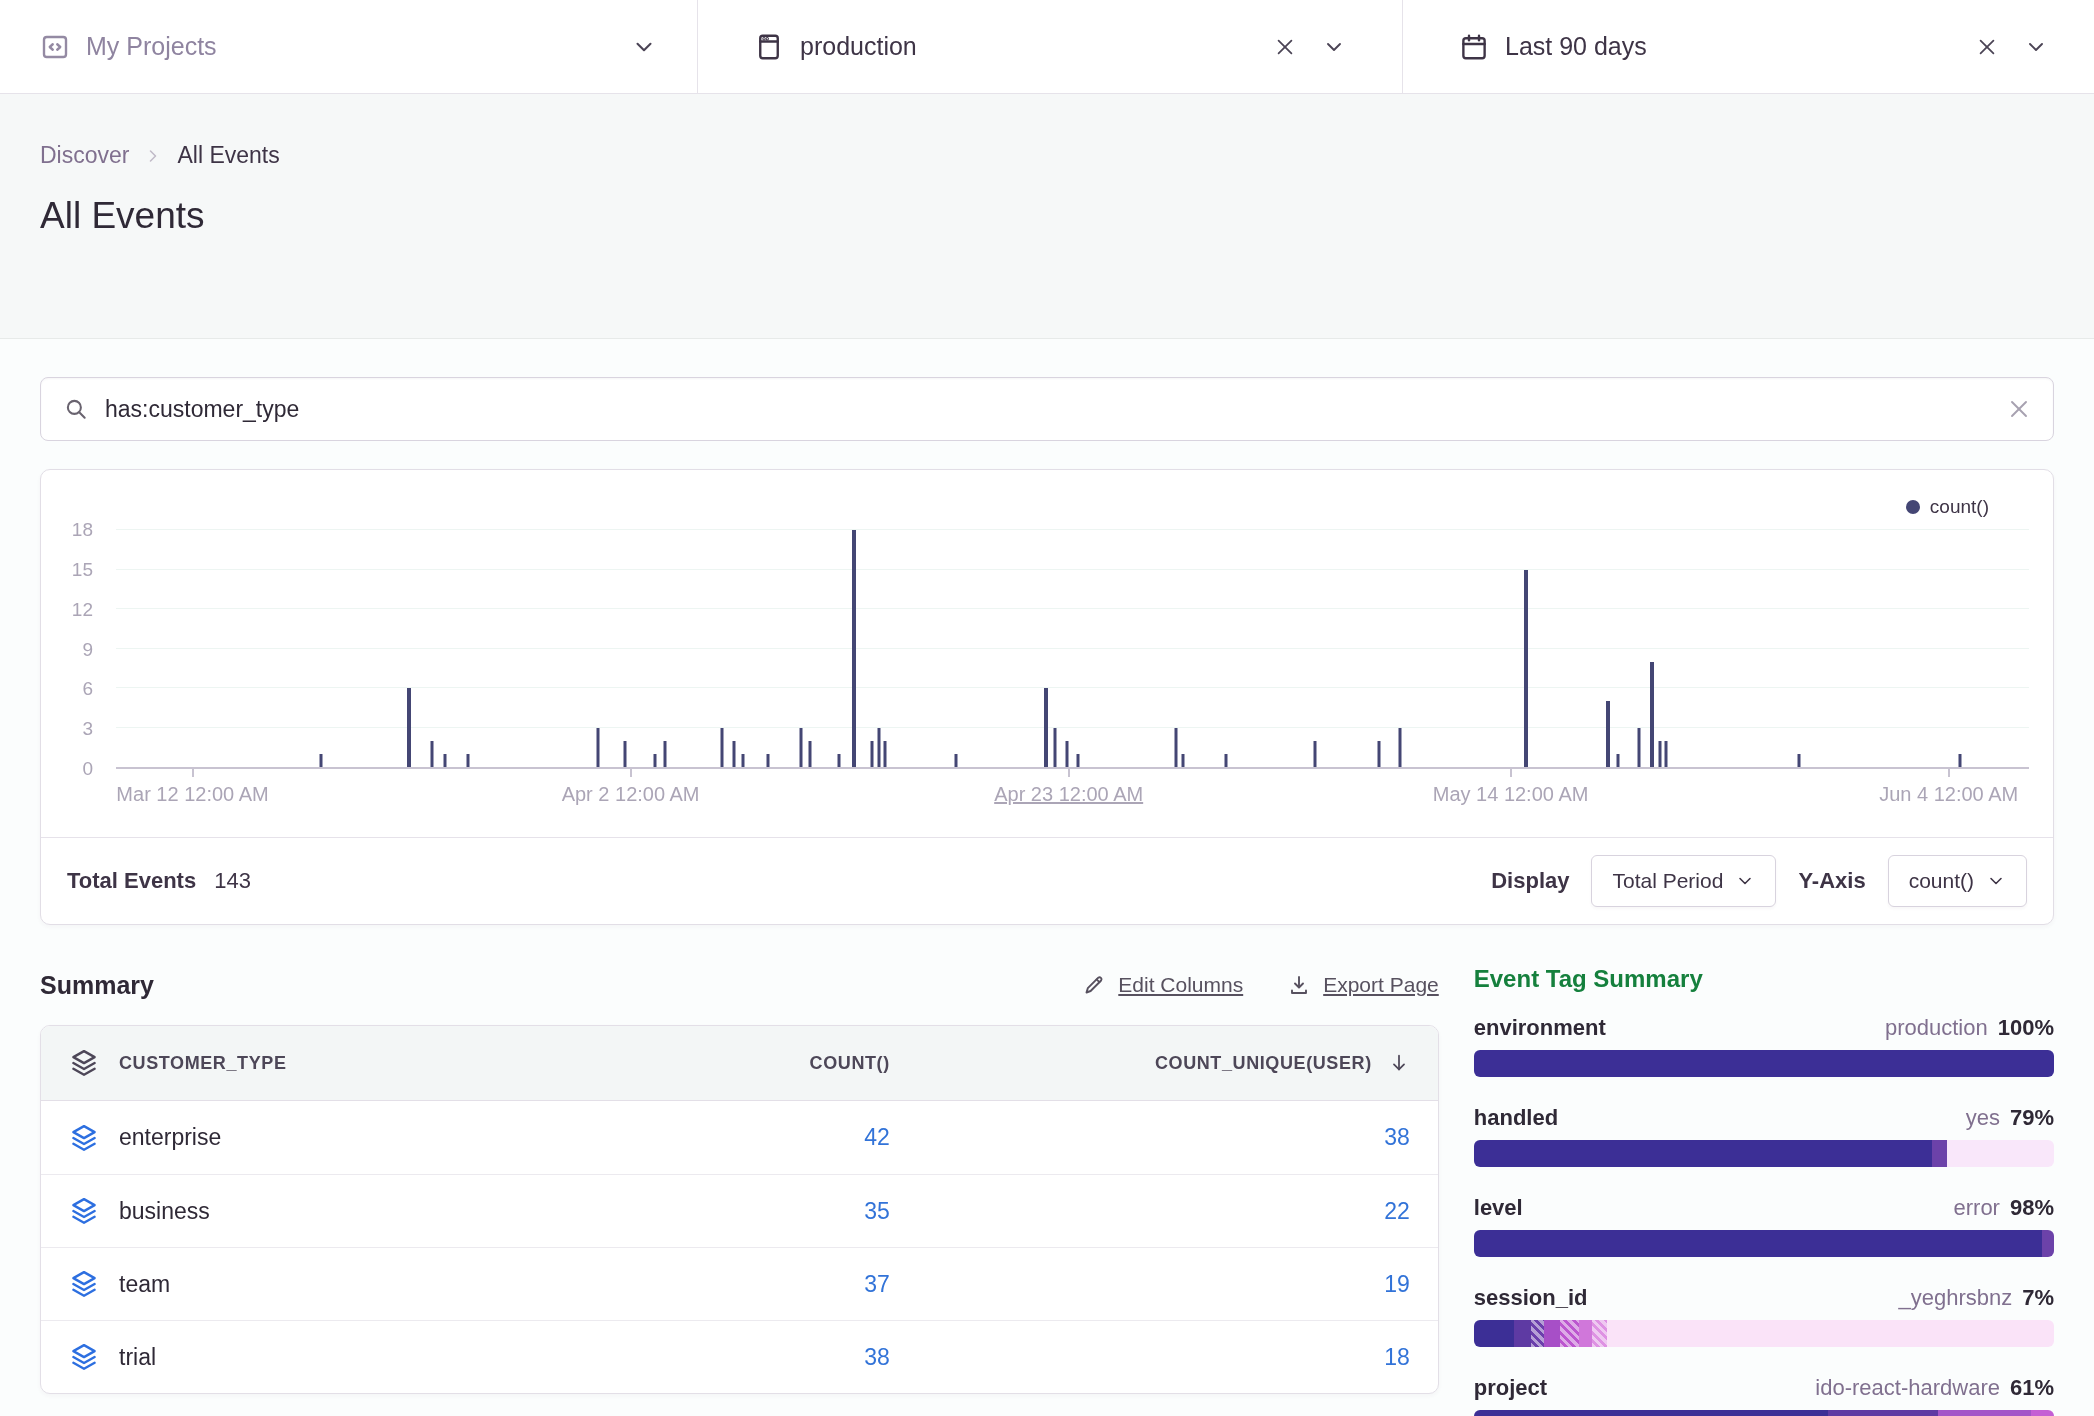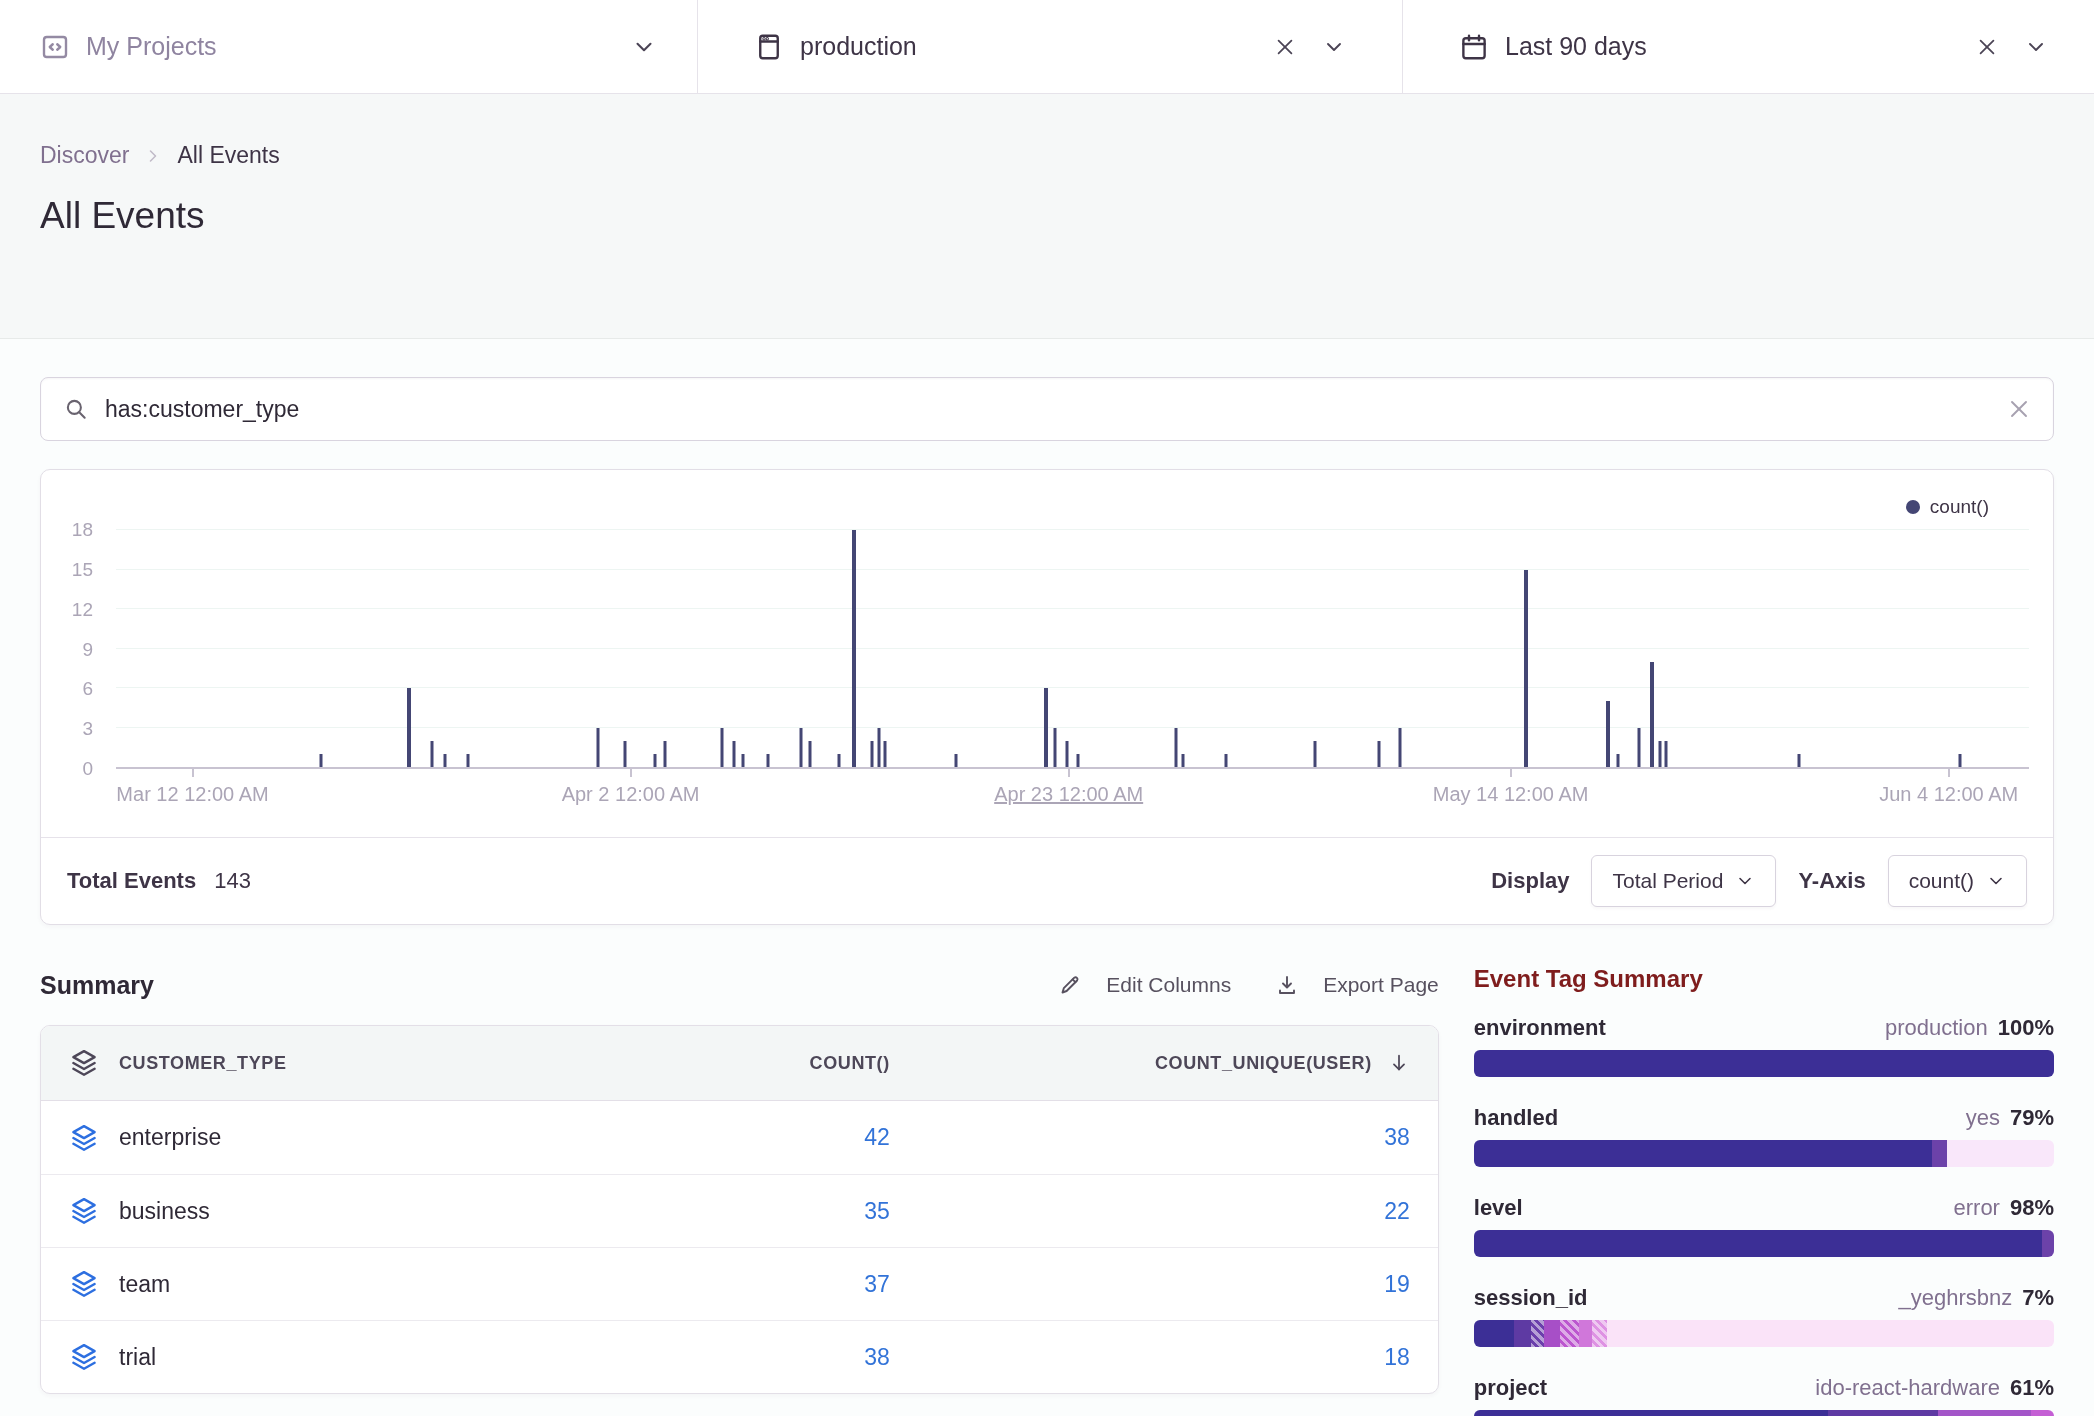--- a/index.html
+++ b/index.html
@@ -91,21 +91,21 @@
     border-radius:6px; height:52px; padding:0 20px; font-size:21px; font-weight:500;
     color:#3E3446; cursor:pointer; box-shadow:0 2px 3px rgba(64,52,84,.04);
   }
 
   
   .results-flex { display:flex; margin-top:40px; align-items:flex-start; }
   .results-col { width:1403px; }
   .results-head { display:flex; align-items:center; height:40px; }
   .results-title { font-size:25px; font-weight:700; color:#2F2936; }
   .results-actions { margin-left:auto; display:flex; align-items:center; gap:44px; }
-  .action-link { display:flex; align-items:center; gap:24px; font-size:21px; color:#57515F; cursor:pointer; }
+  .action-link { display:flex; align-items:center; gap:12px; font-size:21px; color:#57515F; cursor:pointer;text-decoration:underline; }
 
   .table-card {
     margin-top:20px; background:#fff; border:1px solid #E3DFE7; border-radius:10px;
     overflow:hidden; box-shadow:0 2px 4px rgba(64,52,84,.04);
   }
   .t-row { display:flex; align-items:center; padding:0 28px; }
   .t-head { background:#F3F6F6; height:75px; border-bottom:1px solid #E3DFE7; }
   .t-cell-tag { flex:1; display:flex; align-items:center; gap:20px; min-width:0; }
   .t-cell-count { width:300px; text-align:right; }
   .t-cell-unique { width:520px; text-align:left; display:flex; justify-content:flex-end; align-items:center; gap:16px; }
@@ -122,21 +122,21 @@
   .pg-btn {
     width:72px; height:46px; background:#fff; border:1px solid #D8D3DE;
     display:flex; align-items:center; justify-content:center; cursor:pointer;
     font-size:22px; color:#3E3446;
   }
   .pg-btn.prev { border-radius:6px 0 0 6px; }
   .pg-btn.next { border-radius:0 6px 6px 0; margin-left:-1px; }
 
   
   .tags-col { width:582px; margin-left:35px; }
-  .tags-heading { font-size:24px; font-weight:700; color:#7f1d1d; margin-bottom:22px; }
+  .tags-heading { font-size:24px; font-weight:700; color:#15803d; margin-bottom:22px; }
   .tag-entry { margin-bottom:28px; }
   .tag-entry-head { display:flex; align-items:baseline; margin-bottom:9px; }
   .tag-key { font-size:22px; font-weight:700; color:#2F2936; }
   .tag-val { margin-left:auto; font-size:22px; color:#80708F; }
   .tag-pct { font-size:22px; font-weight:700; color:#2F2936; margin-left:10px; }
   .tag-bar { height:27px; border-radius:6px; overflow:hidden; display:flex; cursor:pointer; }
   .tag-seg { height:100%; flex:0 0 auto; }
   .tag-seg.pattern {
     background-image:repeating-linear-gradient(45deg, rgba(255,255,255,.5) 0 3px, transparent 3px 6px);
   }

